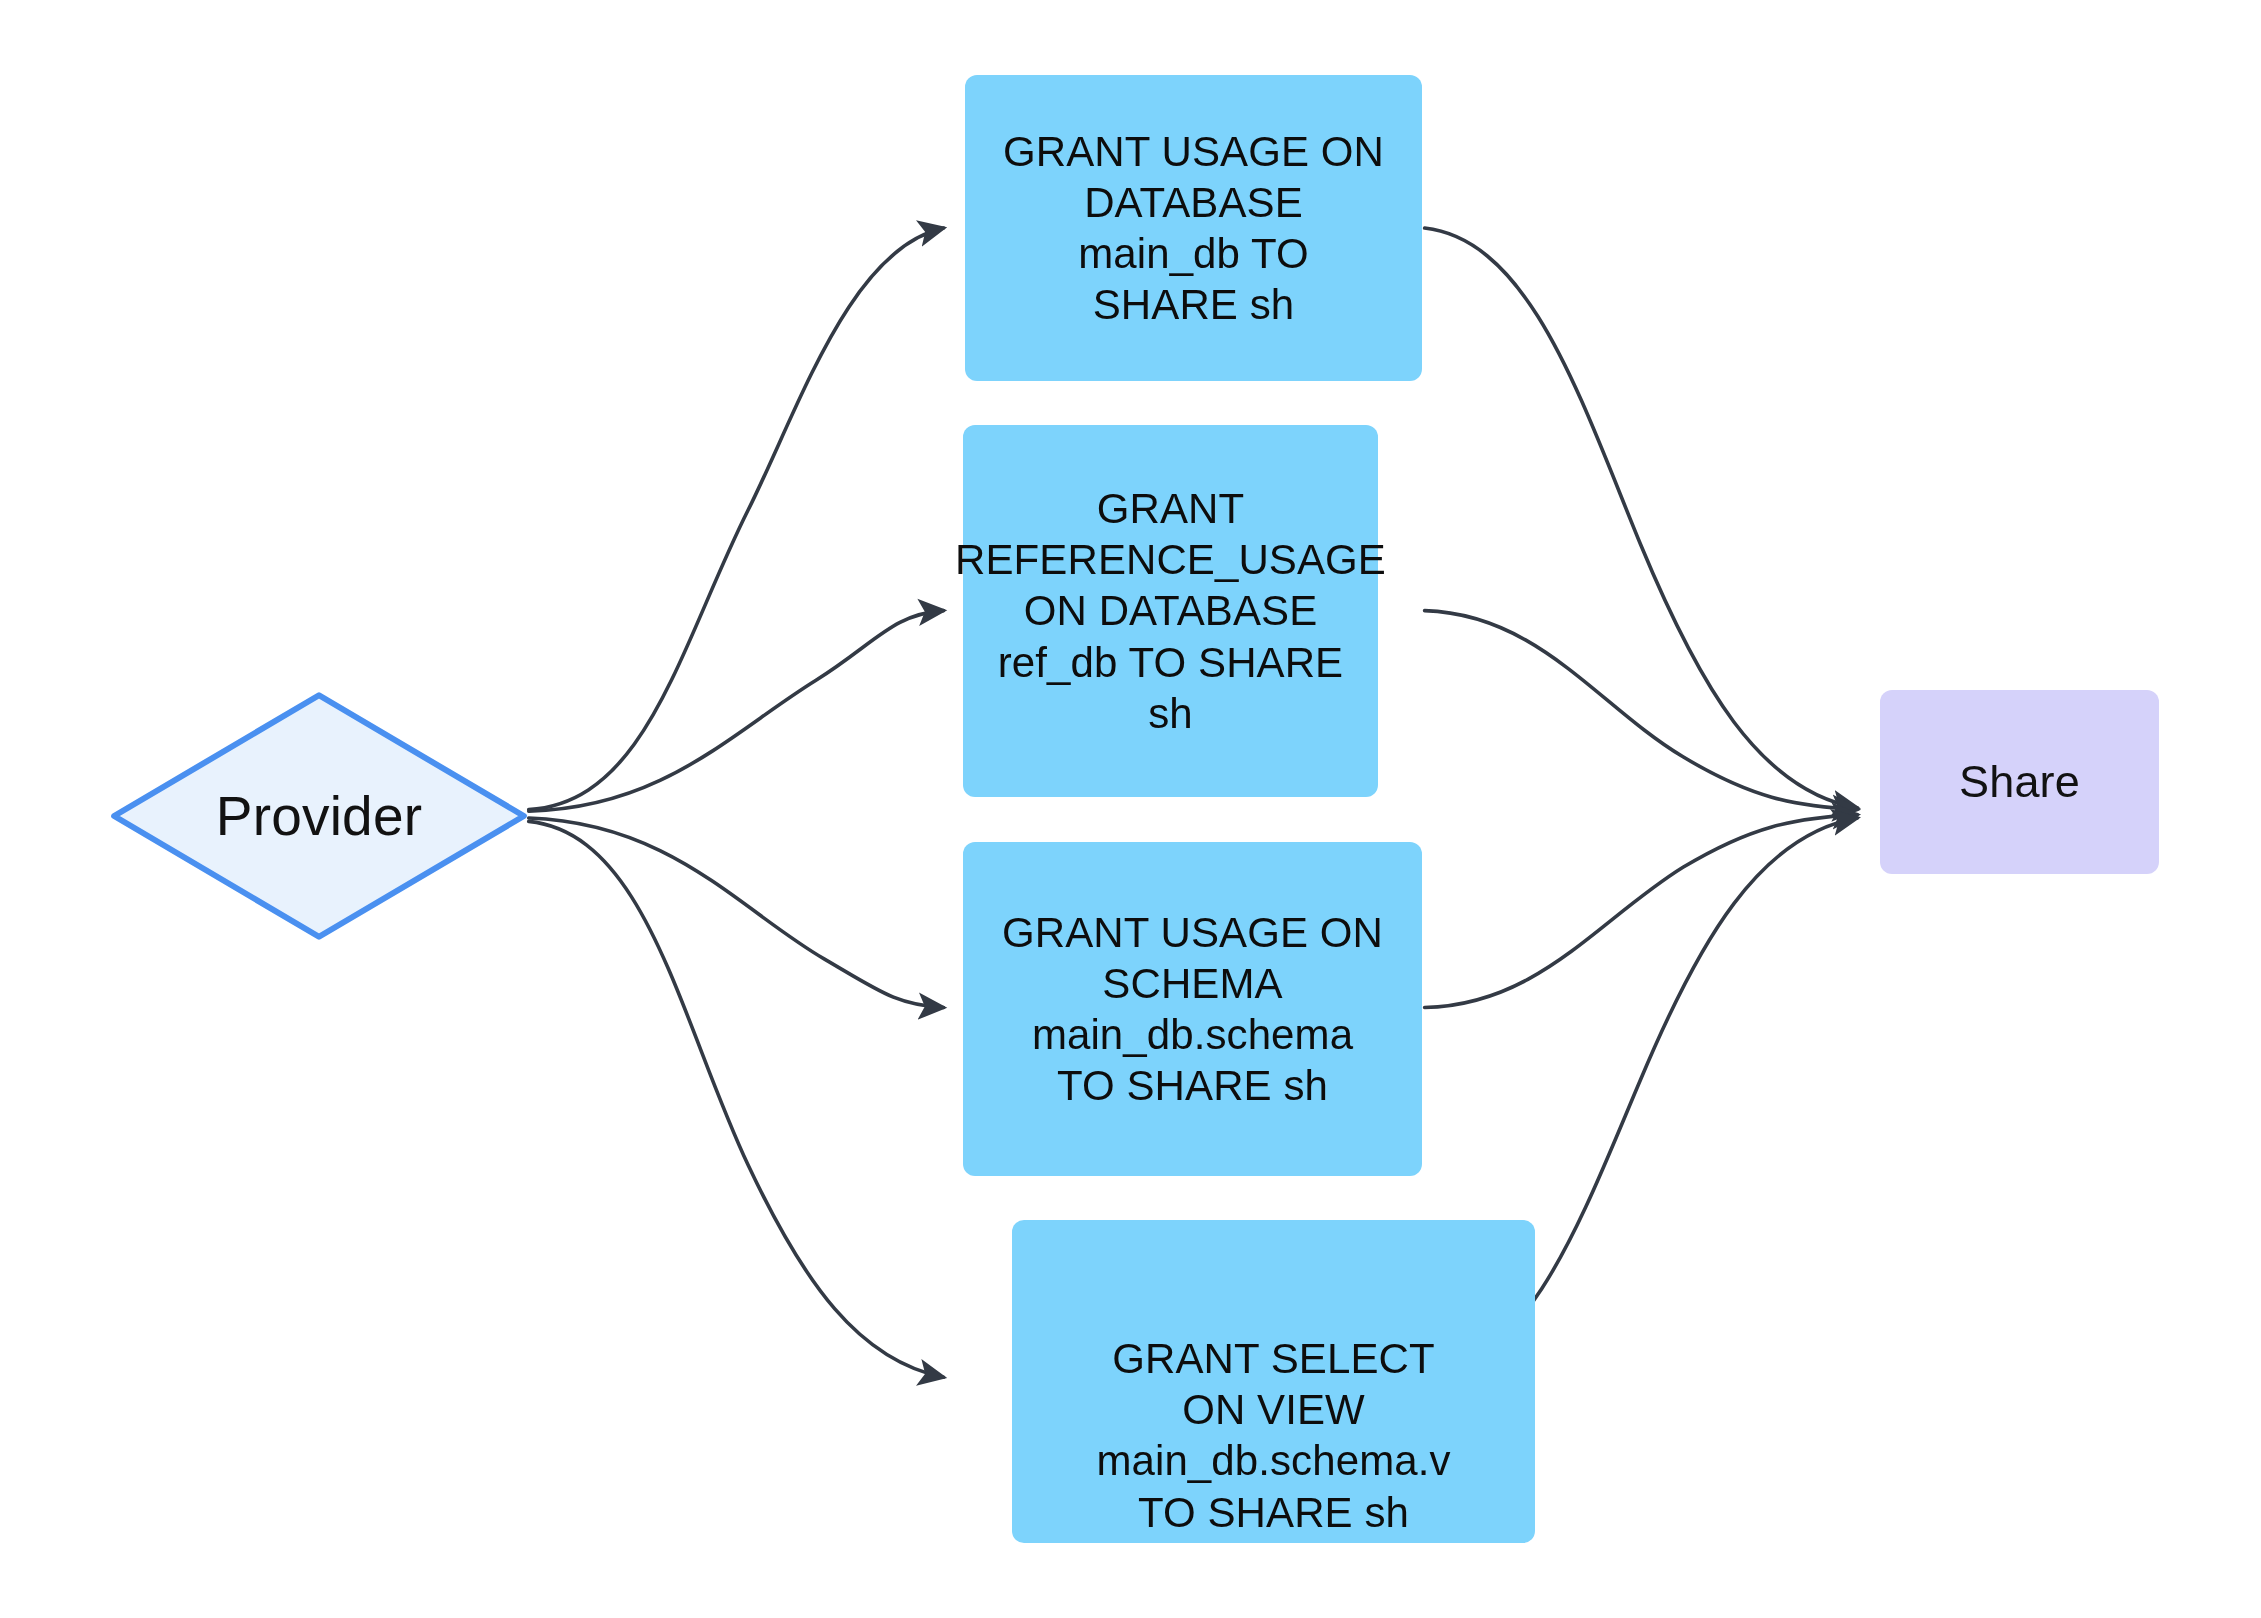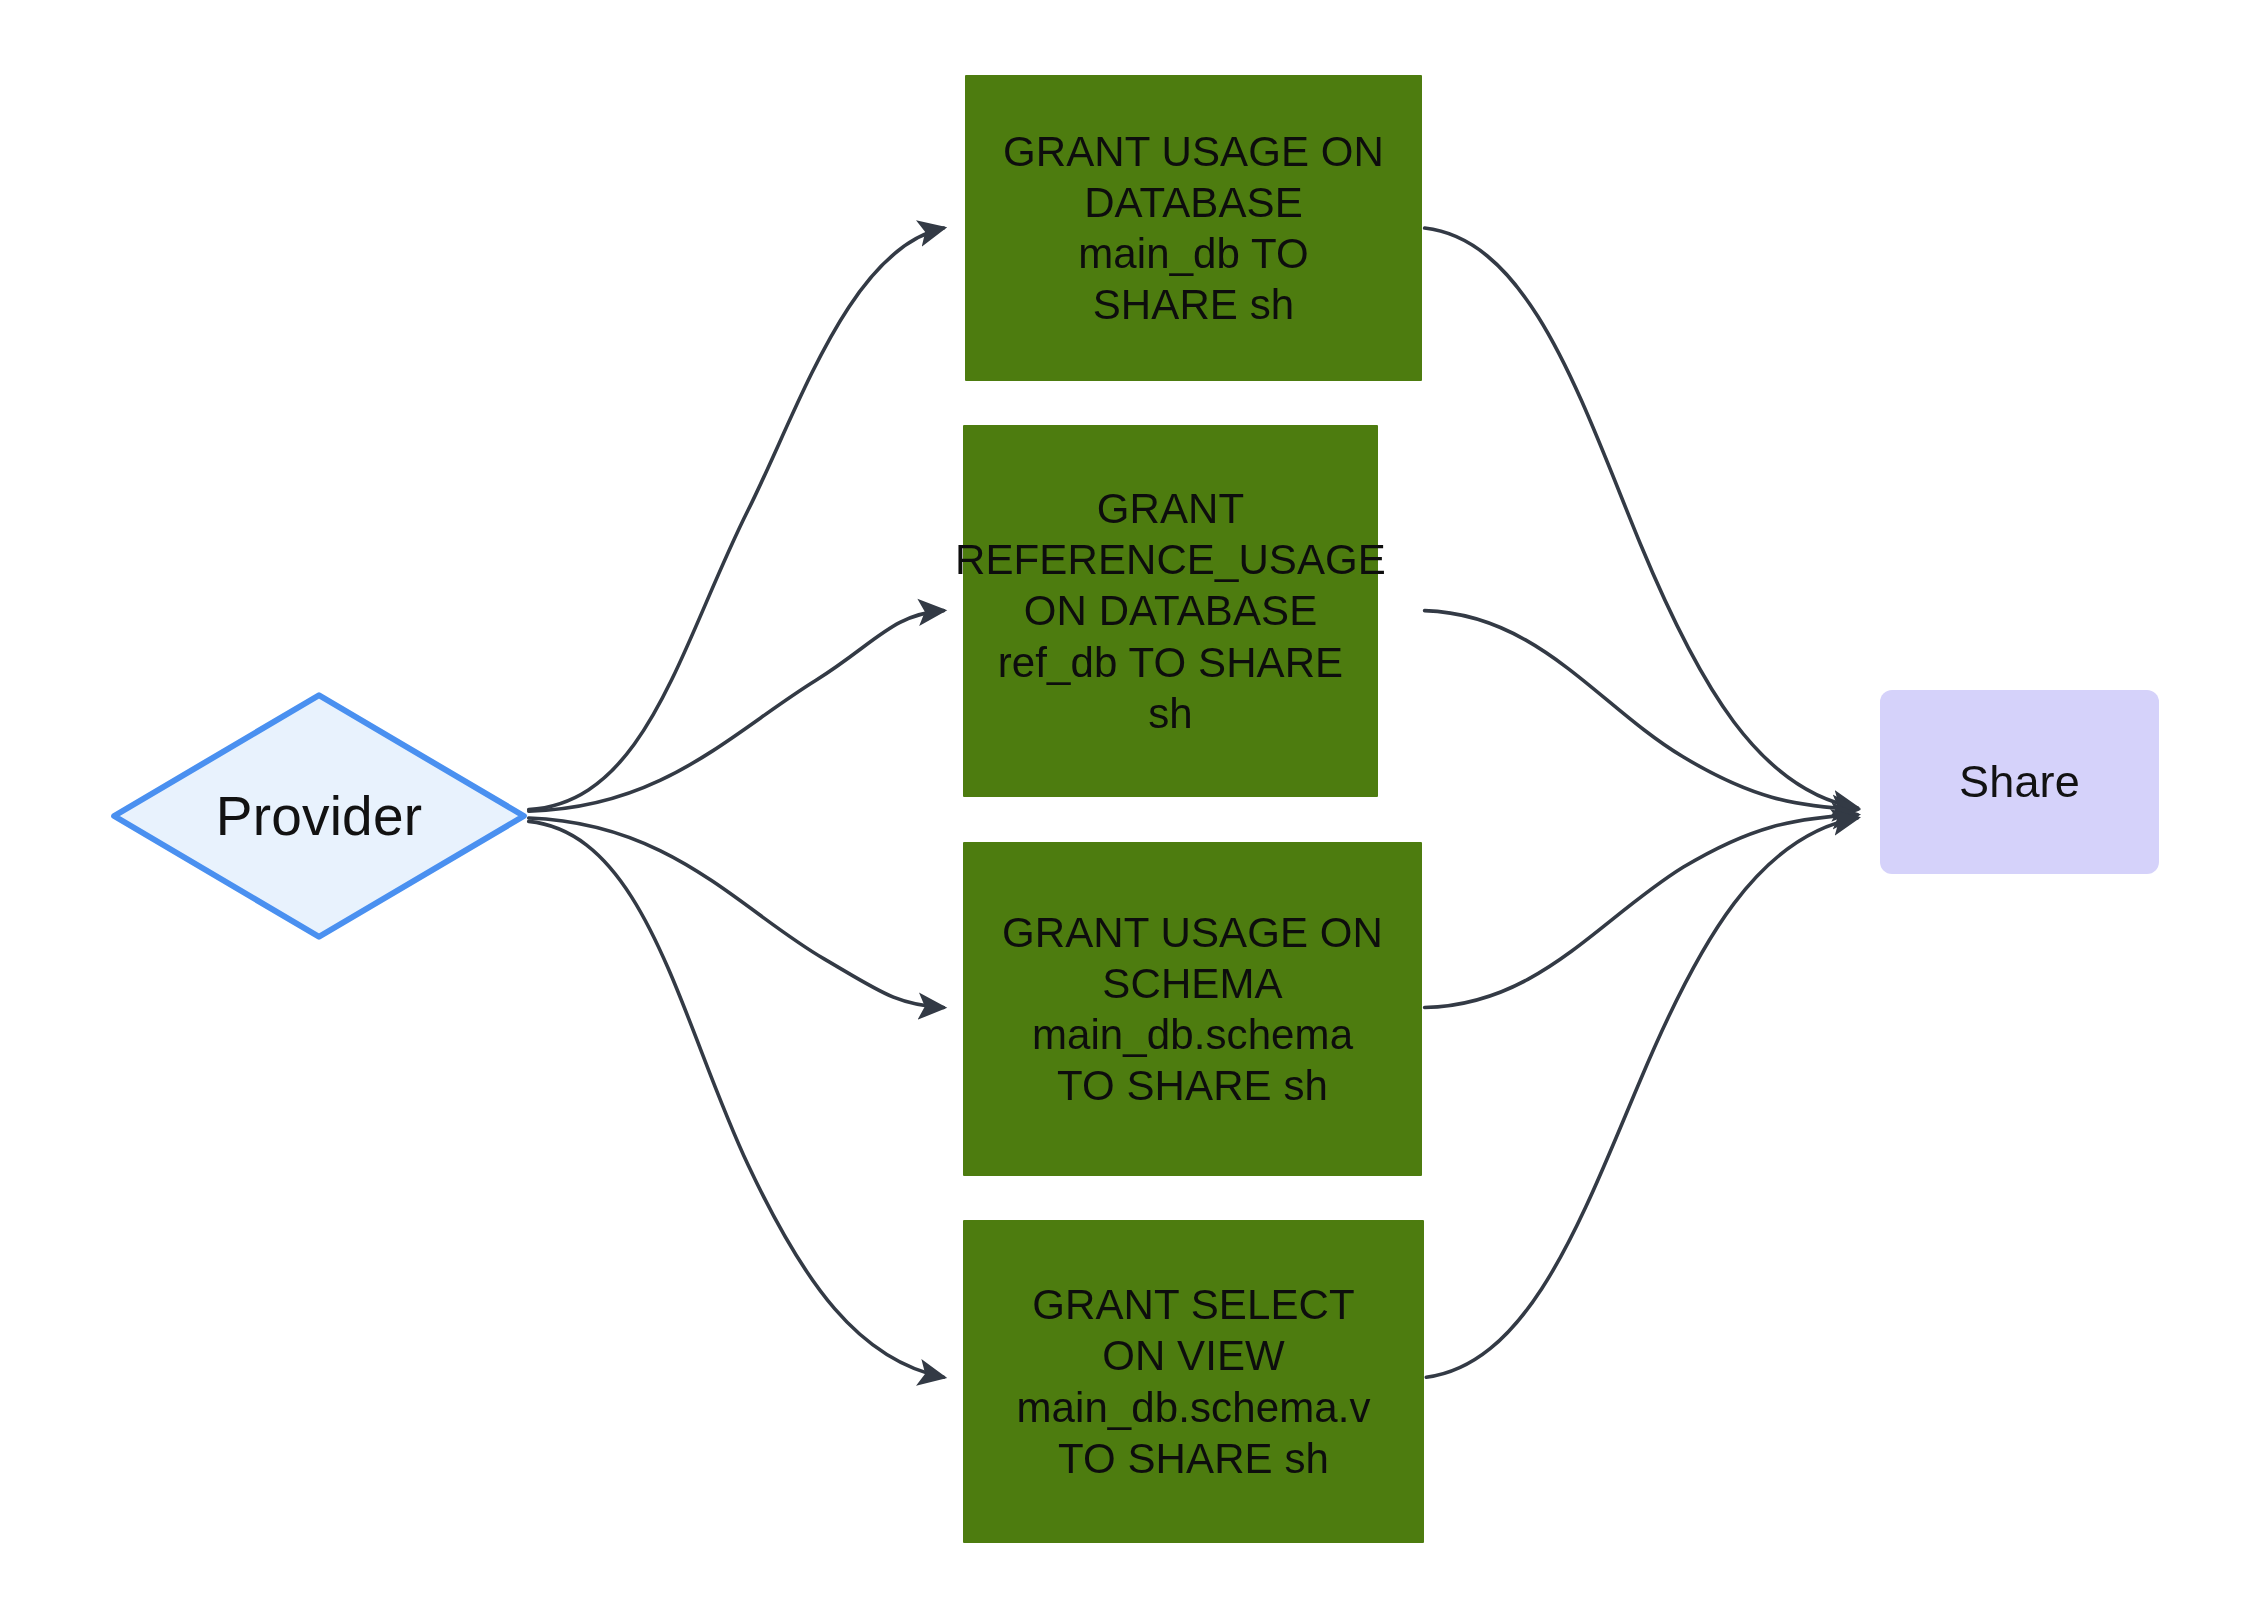--- a/index.html
+++ b/index.html
@@ -49,22 +49,22 @@
     align-items: center;
     justify-content: center;
     font-size: 55px;
     color: #121212;
     letter-spacing: 0.2px;
     text-align: center;
   }
   
   .grant-box {
     position: absolute;
-    background: #4d7c0f;
-    border-radius: 1px;
+    background: #7dd3fc;
+    border-radius: 12px;
     box-sizing: border-box;
     display: flex;
     align-items: center;
     justify-content: center;
     padding: 5.1px 15.3px;
   }
   .grant-text {
     font-size: 42px;
     line-height: 1.22;
     color: #0d0d0d;
@@ -136,21 +136,21 @@
 sh</div>
   </div>
 
   <div class="grant-box" style="left:963px; top:842px; width:459px; height:334px;">
     <div class="grant-text">GRANT USAGE ON
 SCHEMA
 main_db.schema
 TO SHARE sh</div>
   </div>
 
-  <div class="grant-box" style="left:963px; top:1220px; width:461px; height:323px;">
+  <div class="grant-box" style="left:1012px; top:1220px; width:523px; height:323px;align-items:flex-end;">
     <div class="grant-text">GRANT SELECT
 ON VIEW
 main_db.schema.v
 TO SHARE sh</div>
   </div>
 
   <div class="share-box" style="left:1880px; top:690px; width:279px; height:184px;">
     <div class="share-text">Share</div>
   </div>
 

